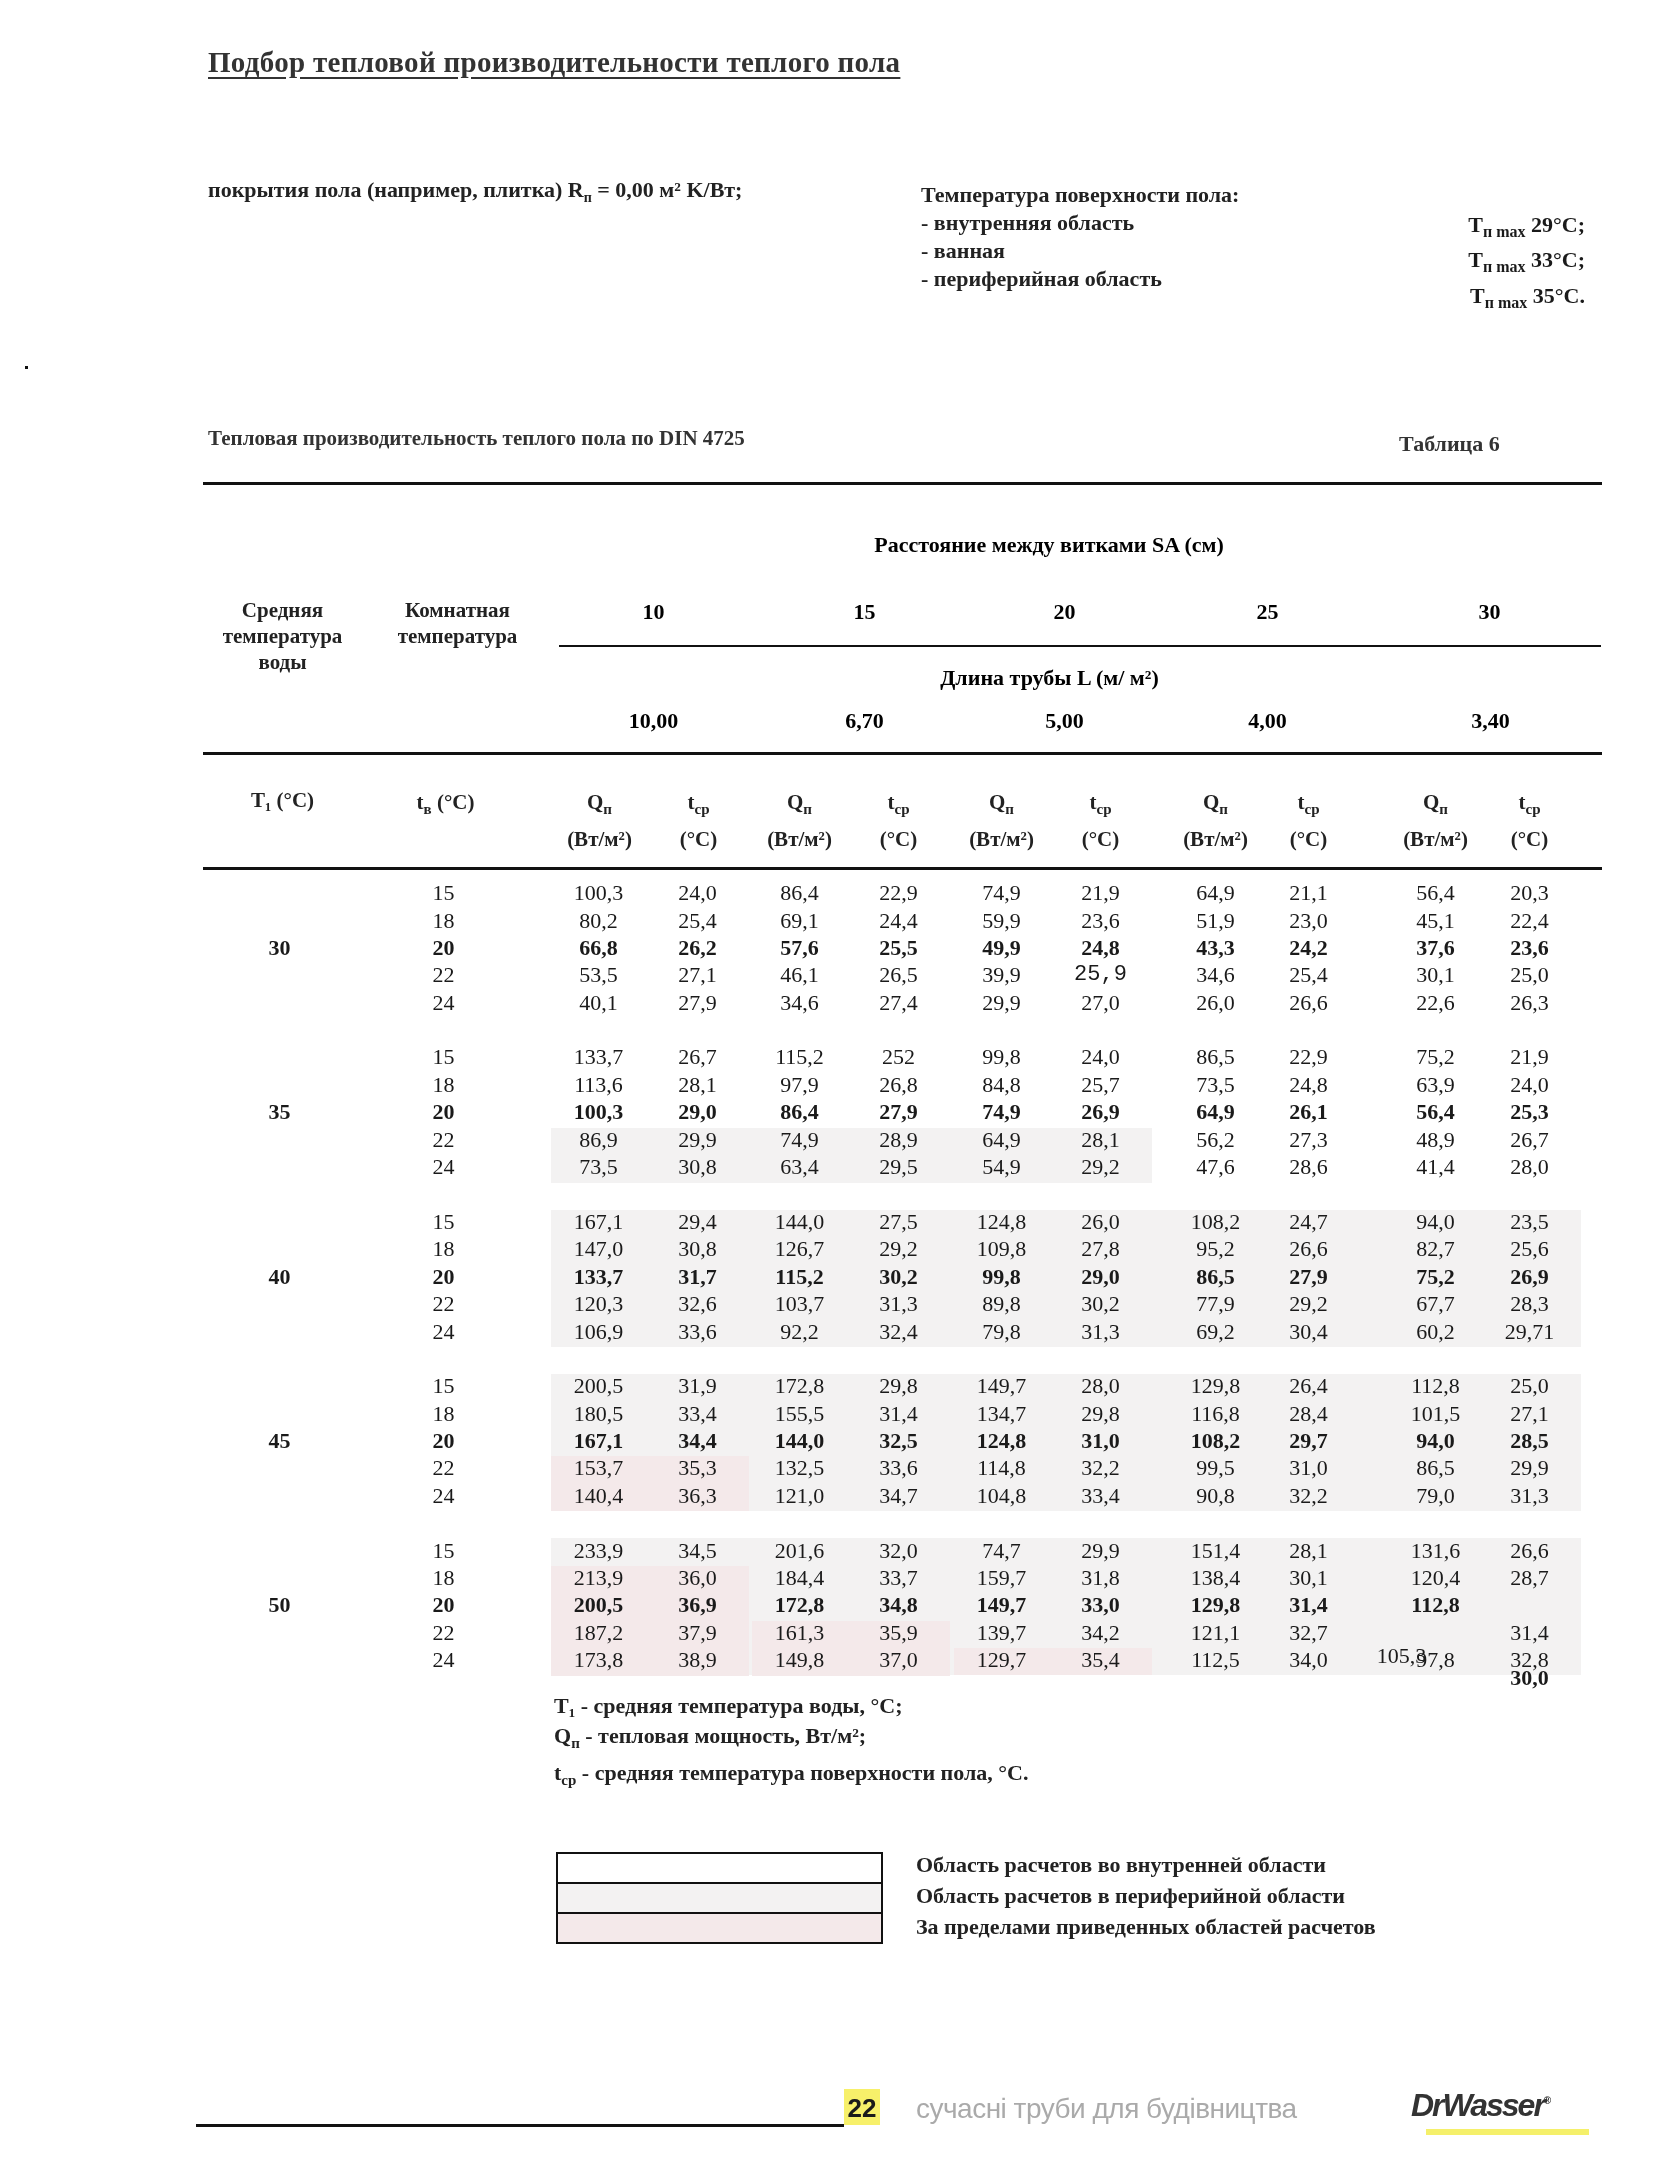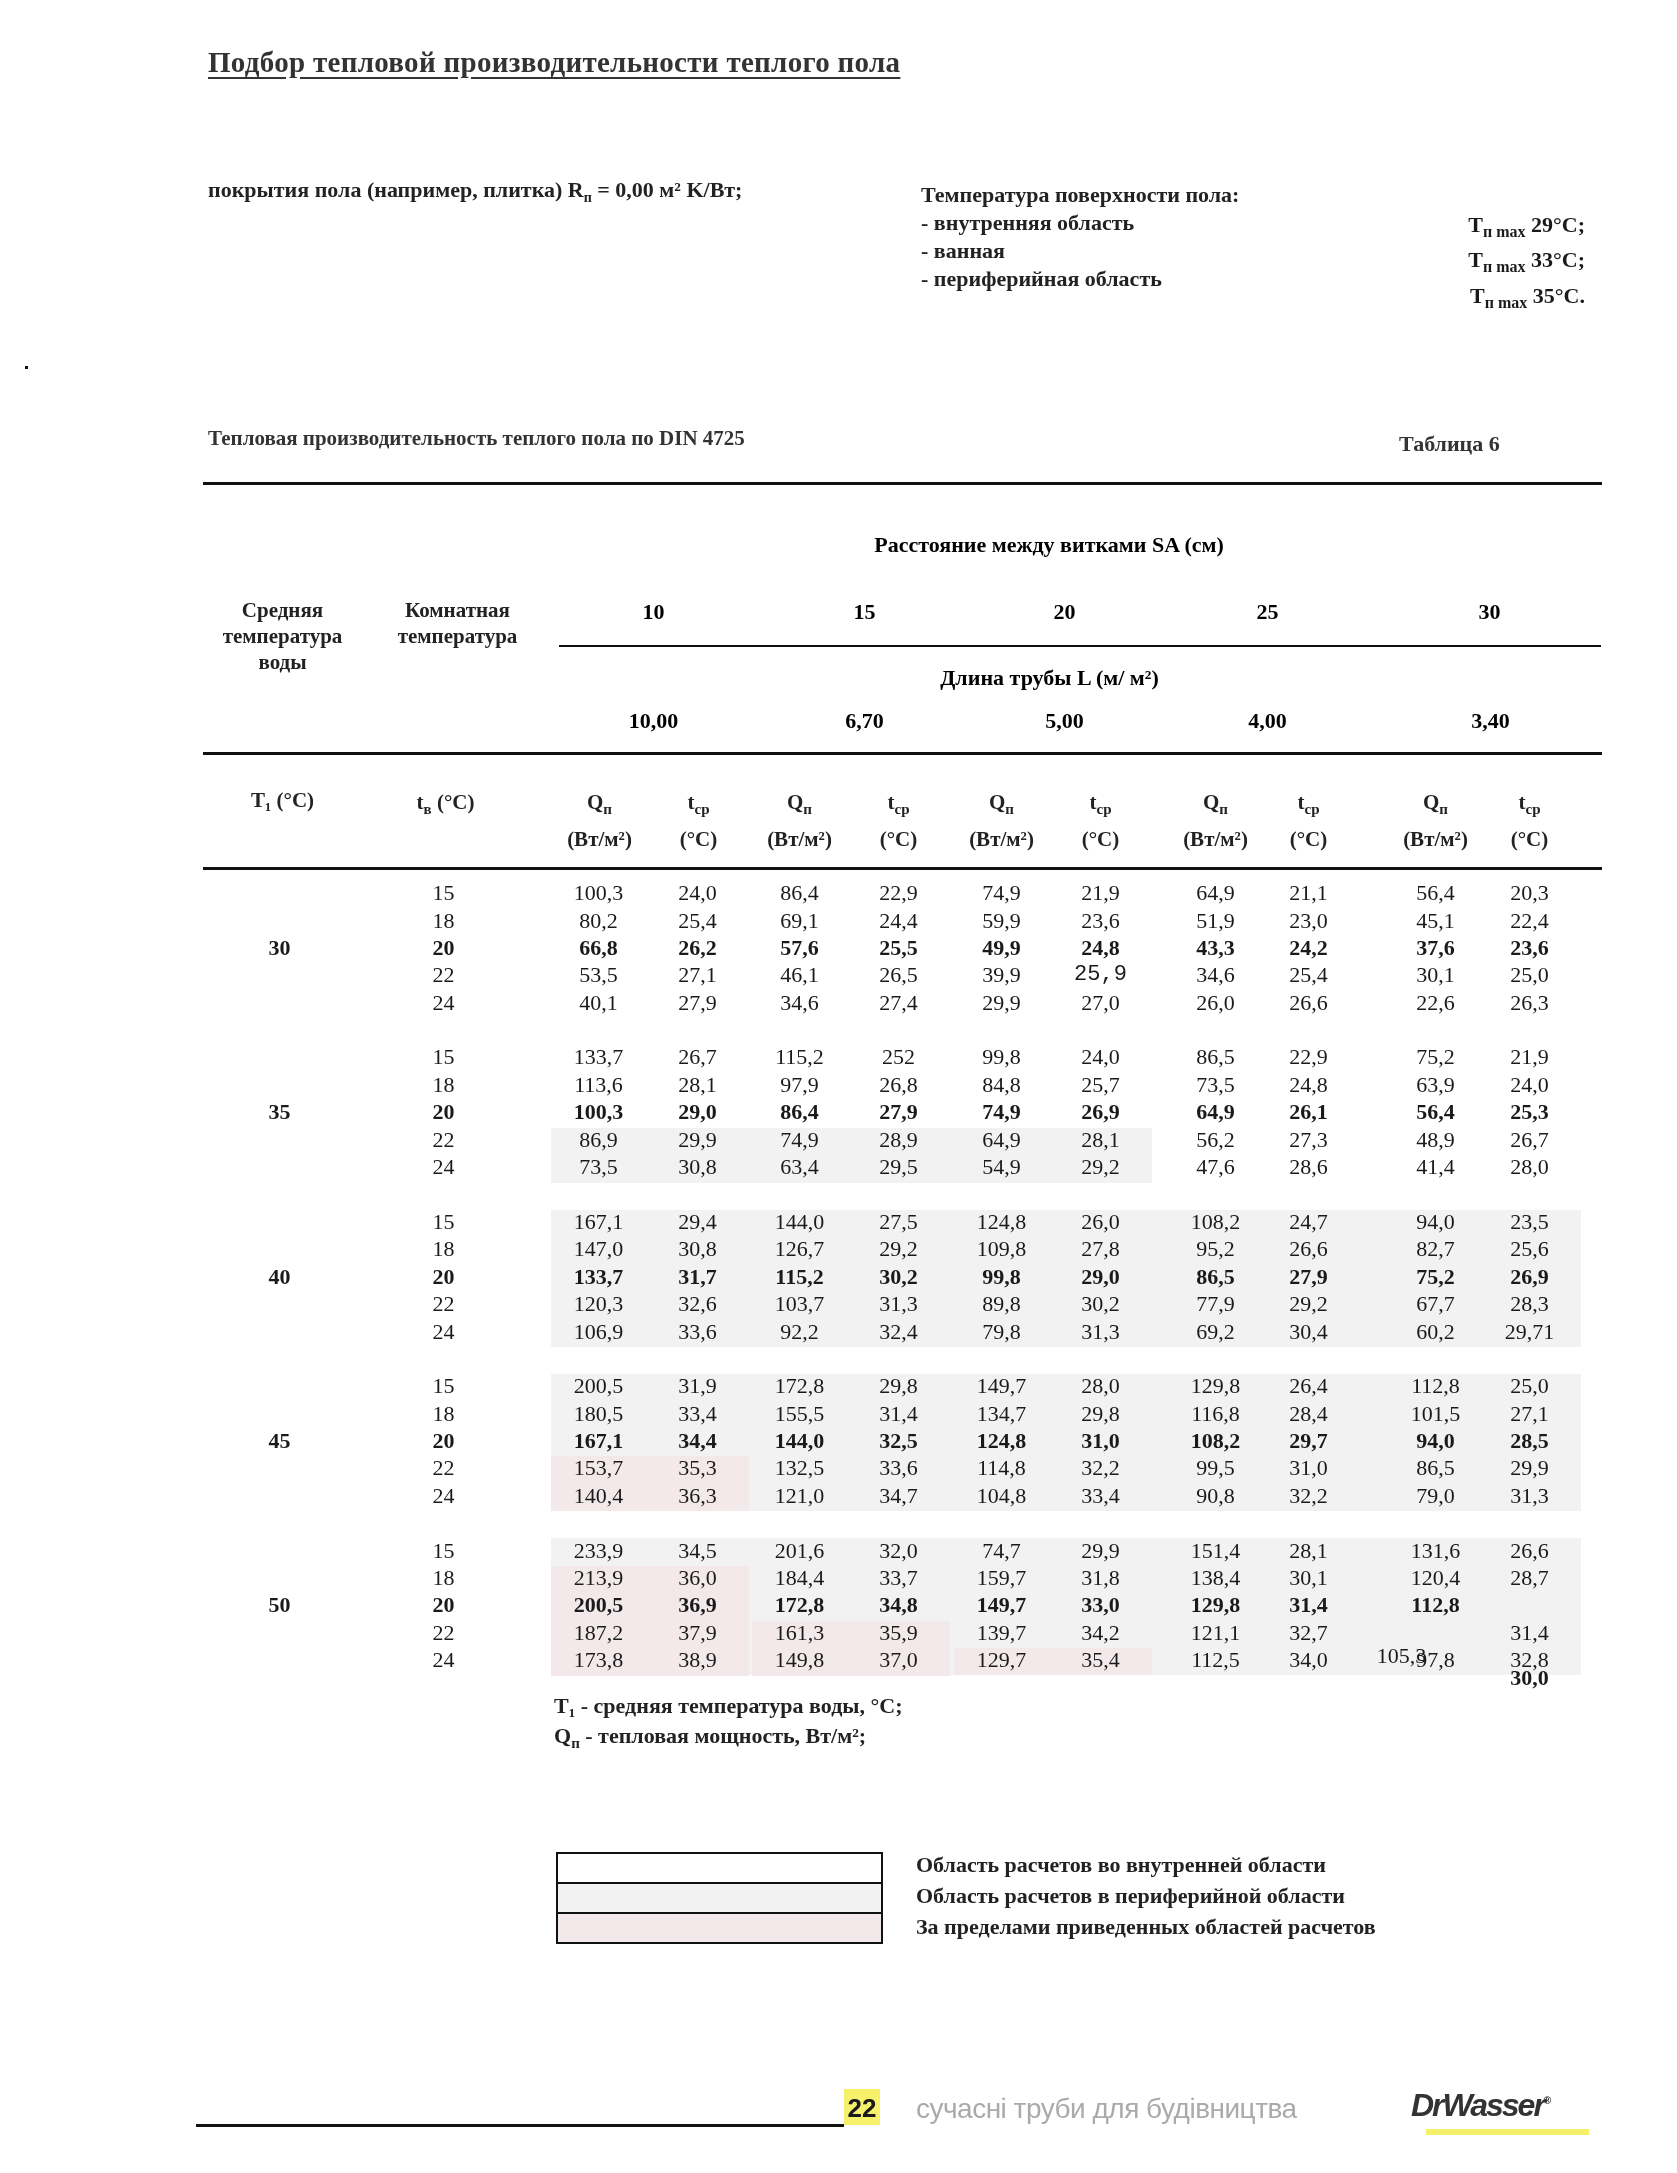--- a/index.html
+++ b/index.html
@@ -449,20 +449,21 @@
       <div class="cell" style="left:1166px;top:1646px;">112,5</div>
       <div class="cell" style="left:1259px;top:1646px;">34,0</div>
       <div class="cell" style="left:1386px;top:1646px;">97,8</div>
       <div class="cell" style="left:1480px;top:1646px;">32,8</div>
     </div>
   </div>
 
 <div class="abs notes">
   <div><span>T₁</span><span> - средняя температура воды, °C;</span></div>
   <div><span>Q</span><sub class="sub">п</sub><span> - тепловая мощность, Вт/м²;</span></div>
+  <div><span>t</span><sub class="sub">ср</sub><span> - средняя температура поверхности пола, °C.</span></div>
 </div>
 
 <div class="abs legend-box">
   <div style="background:#ffffff"></div>
   <div style="background:#f3f2f2"></div>
   <div style="background:#f4e9ea"></div>
 </div>
 <div class="abs legend-text">
   <div>Область расчетов во внутренней области</div>
   <div>Область расчетов в периферийной области</div>

